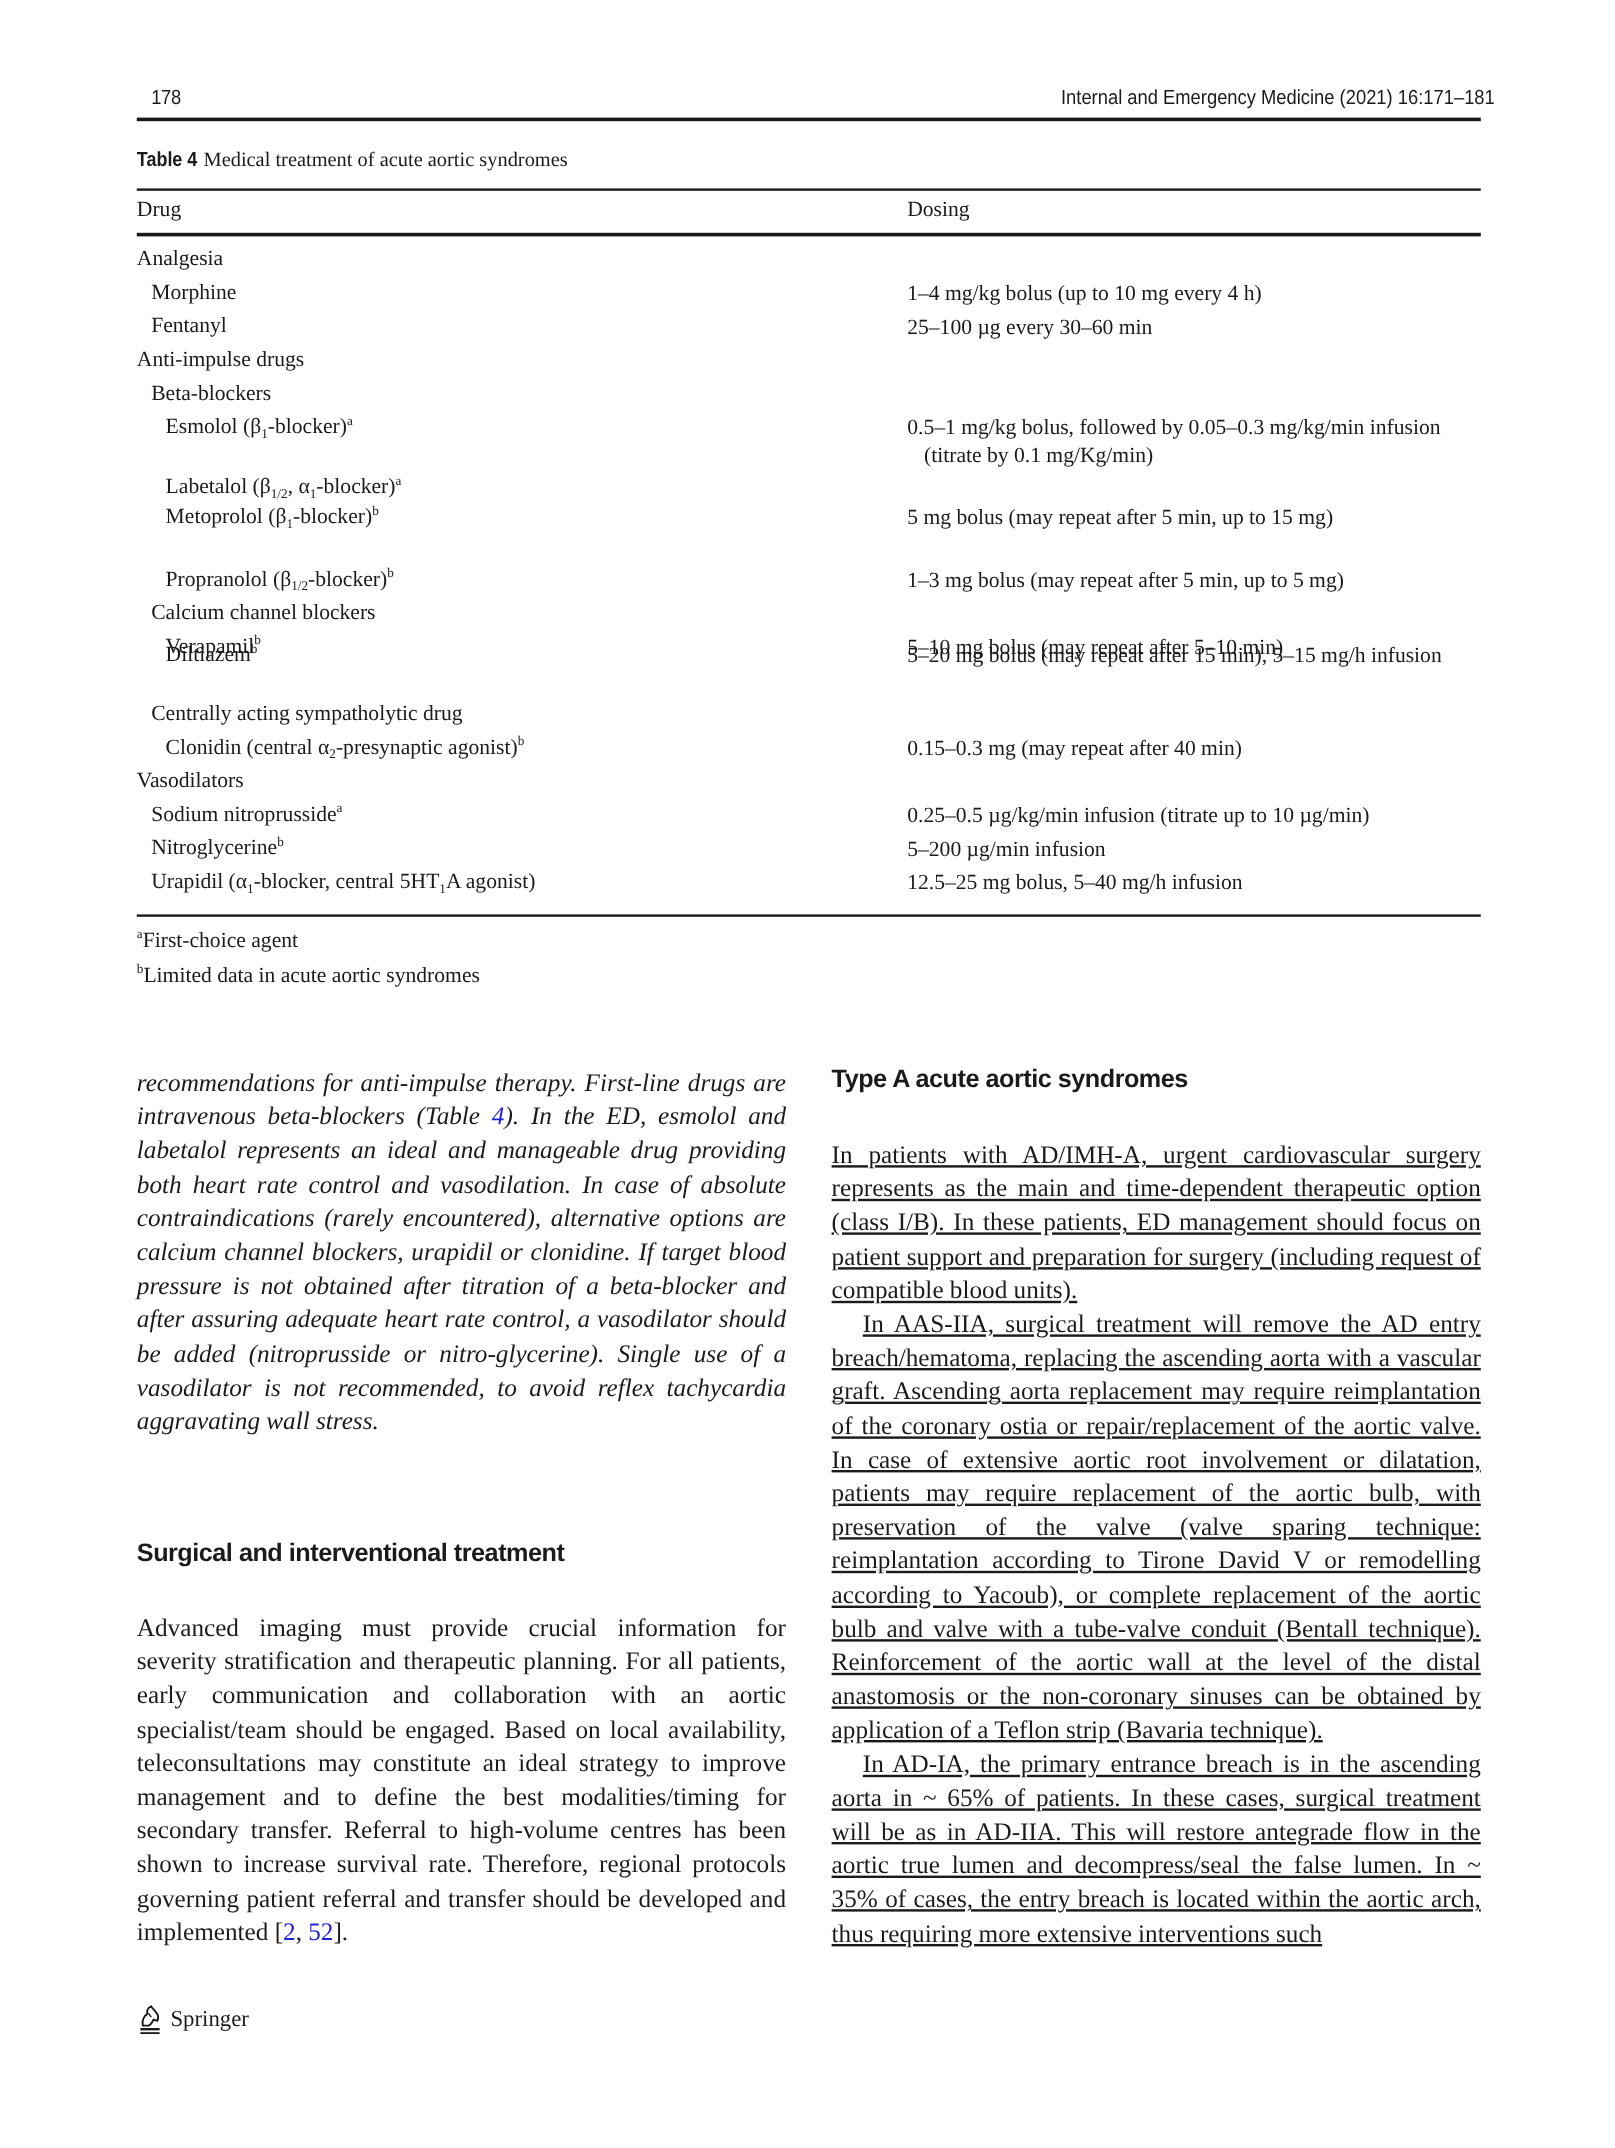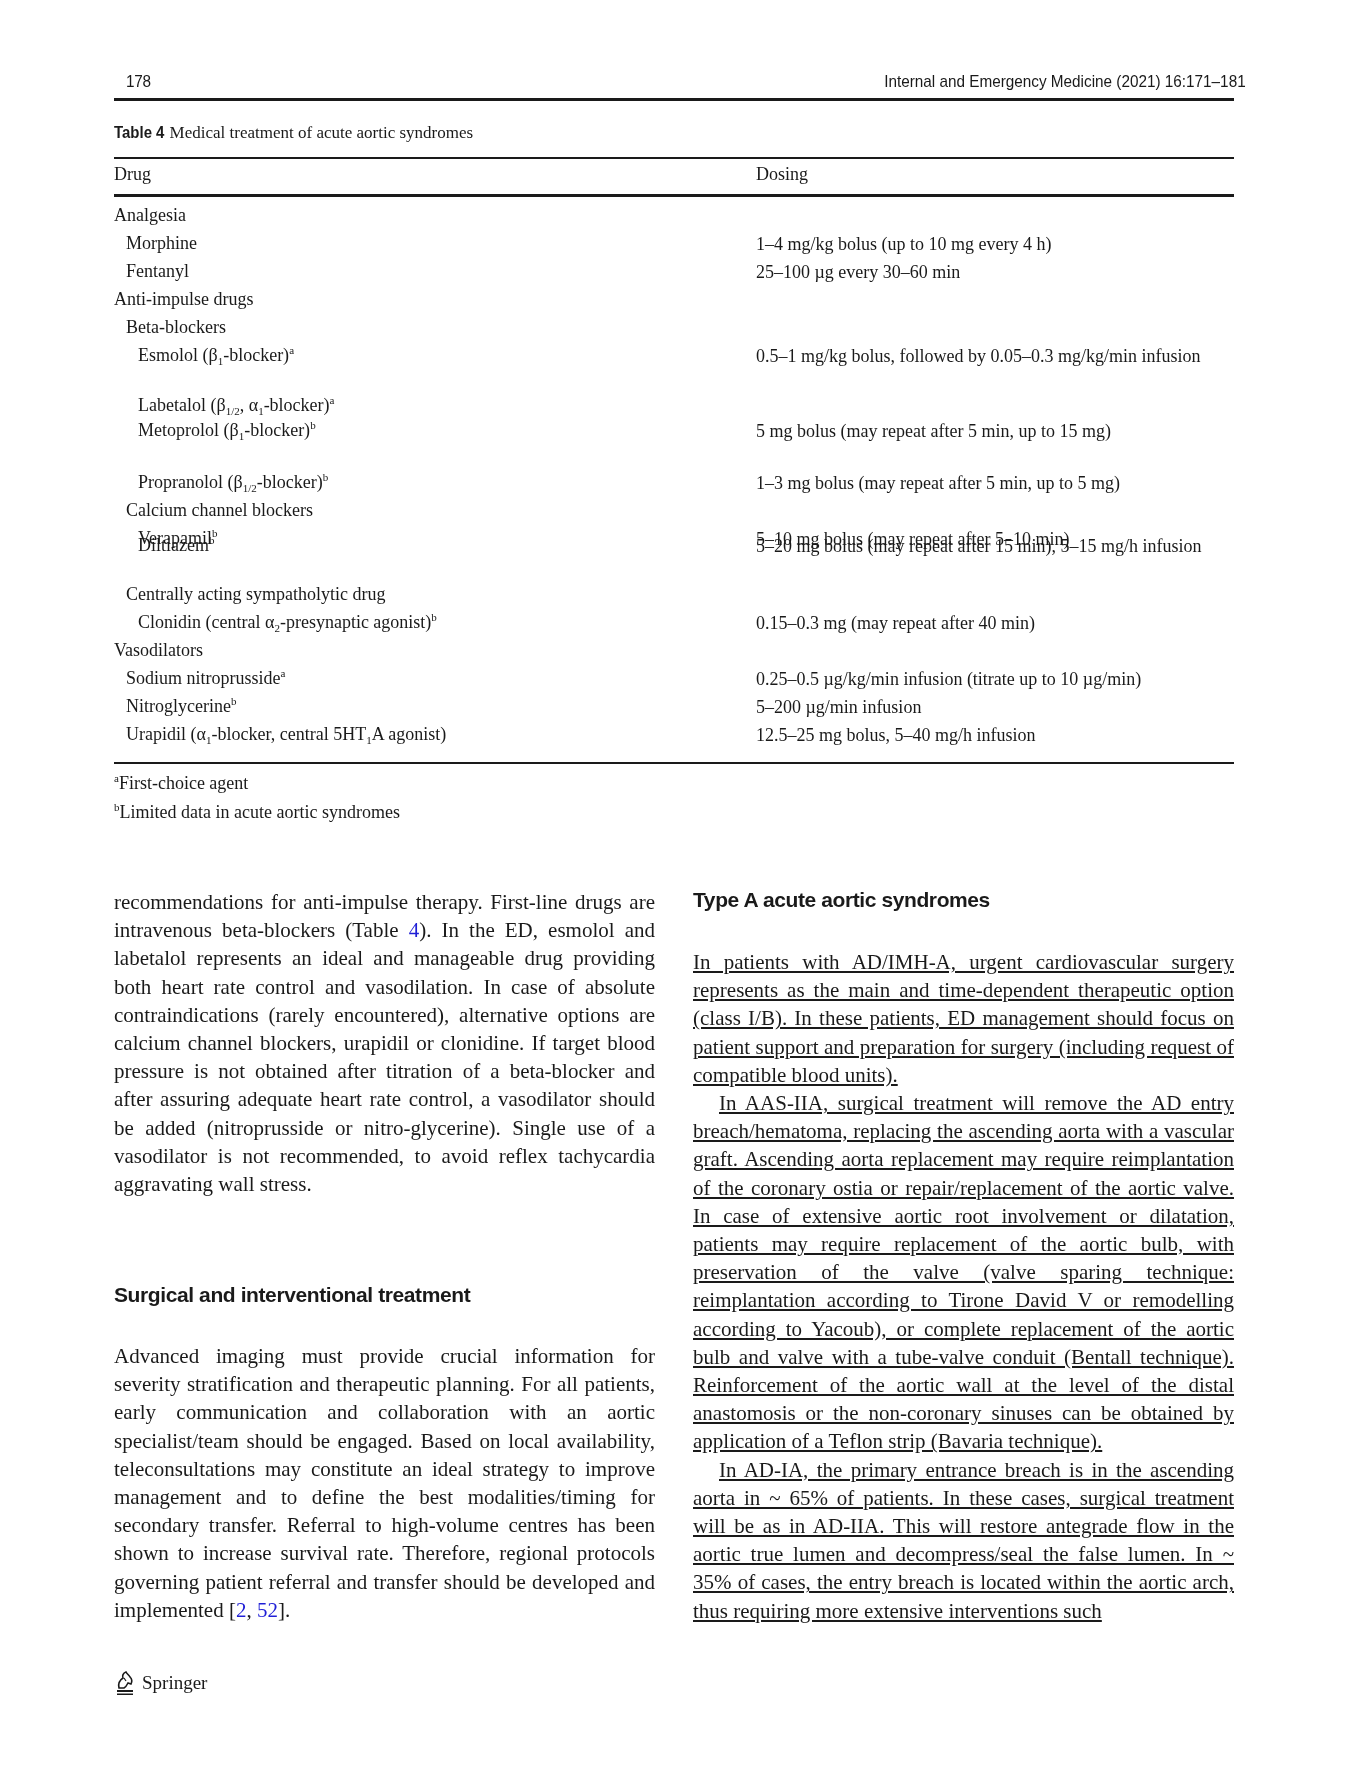--- a/index.html
+++ b/index.html
@@ -75,21 +75,21 @@
     <div class="row serif" style="top: 288.7px;">
       <div class="drug lvl0"><span>Anti-impulse drugs</span></div>
       <div class="dose"><span></span></div>
     </div>
     <div class="row serif" style="top: 316.6px;">
       <div class="drug lvl1"><span>Beta-blockers</span></div>
       <div class="dose"><span></span></div>
     </div>
     <div class="row serif" style="top: 344.5px;">
       <div class="drug lvl2"><span>Esmolol (β</span><sub>1</sub><span>-blocker)</span><sup>a</sup></div>
-      <div class="dose"><span>0.5–1 mg/kg bolus, followed by 0.05–0.3 mg/kg/min infusion</span></div>
+      <div class="dose"><span>0.5–1 mg/kg bolus, followed by 0.05–0.3 mg/kg/min infusion</span><span class="cont">(titrate by 0.1 mg/Kg/min)</span></div>
     </div>
     <div class="row serif" style="top: 394.5px;">
       <div class="drug lvl2"><span>Labetalol (β</span><sub>1/2</sub><span>, α</span><sub>1</sub><span>-blocker)</span><sup>a</sup></div>
     </div>
     <div class="row serif" style="top: 420px;">
       <div class="drug lvl2"><span>Metoprolol (β</span><sub>1</sub><span>-blocker)</span><sup>b</sup></div>
       <div class="dose"><span>5 mg bolus (may repeat after 5 min, up to 15 mg)</span></div>
     </div>
     <div class="row serif" style="top: 472.4px;">
       <div class="drug lvl2"><span>Propranolol (β</span><sub>1/2</sub><span>-blocker)</span><sup>b</sup></div>
@@ -131,21 +131,21 @@
       <div class="drug lvl1"><span>Urapidil (α</span><sub>1</sub><span>-blocker, central 5HT</span><sub>1</sub><span>A agonist)</span></div>
       <div class="dose"><span>12.5–25 mg bolus, 5–40 mg/h infusion</span></div>
     </div>
   </div>
 
 <div class="rule-thin" style="top:762px;"></div>
 
 <div class="fn serif" style="top:773px;"><sup>a</sup><span>First-choice agent</span></div>
 <div class="fn serif" style="top:802px;"><sup>b</sup><span>Limited data in acute aortic syndromes</span></div>
 
-<div class="col serif" style="left:114px; top:888px;">
+<div class="col serif" style="left:114px; top:888px;font-style:italic;">
   <p><span>recommendations for anti-impulse therapy. First-line drugs are intravenous beta-blockers (Table </span><span class="link">4</span><span>). In the ED, esmolol and labetalol represents an ideal and manageable drug pro­viding both heart rate control and vasodilation. In case of absolute contraindications (rarely encountered), alternative options are calcium channel blockers, urapidil or clonidine. If target blood pressure is not obtained after titration of a beta-blocker and after assuring adequate heart rate control, a vasodilator should be added (nitroprusside or nitro-glyc­erine). Single use of a vasodilator is not recommended, to avoid reflex tachycardia aggravating wall stress.</span></p>
 </div>
 
 <div class="heading" style="left:114px; top:1283px;">Surgical and interventional treatment</div>
 
 <div class="col serif" style="left:114px; top:1342px;">
   <p><span>Advanced imaging must provide crucial information for severity stratification and therapeutic planning. For all patients, early communication and collaboration with an aor­tic specialist/team should be engaged. Based on local avail­ability, teleconsultations may constitute an ideal strategy to improve management and to define the best modalities/tim­ing for secondary transfer. Referral to high-volume centres has been shown to increase survival rate. Therefore, regional protocols governing patient referral and transfer should be developed and implemented [</span><span class="link">2</span><span>, </span><span class="link">52</span><span>].</span></p>
 </div>
 
 <div class="heading" style="left:693px; top:888px;">Type A acute aortic syndromes</div>

